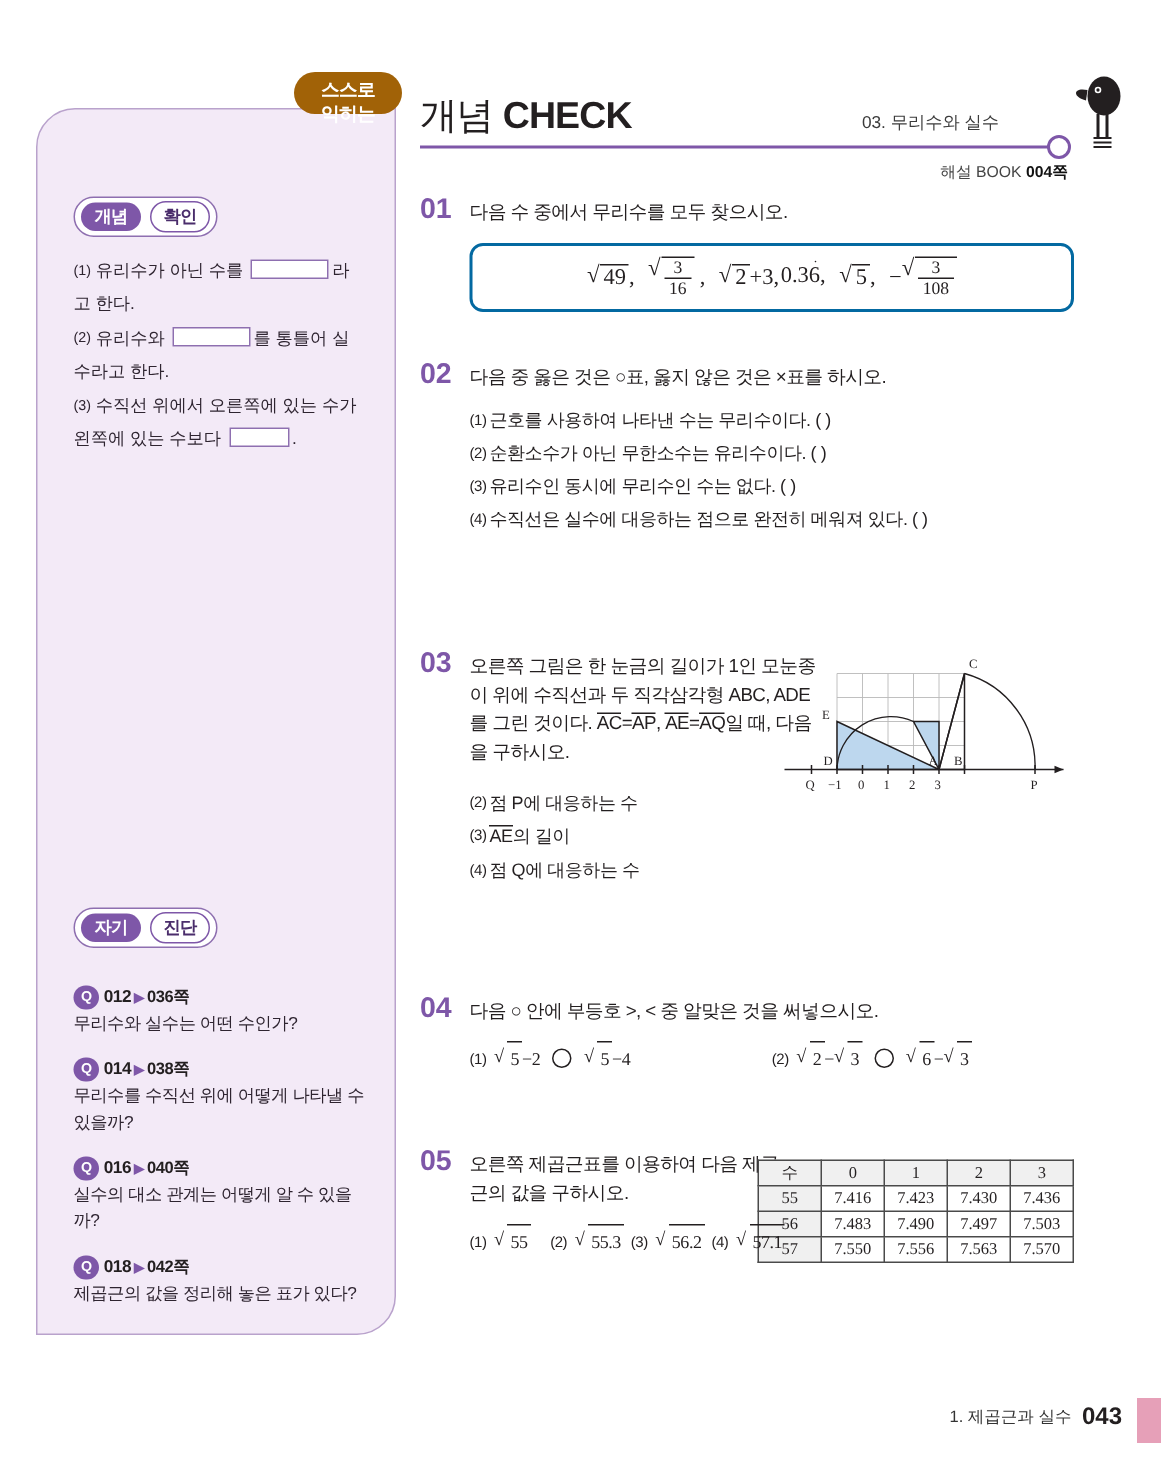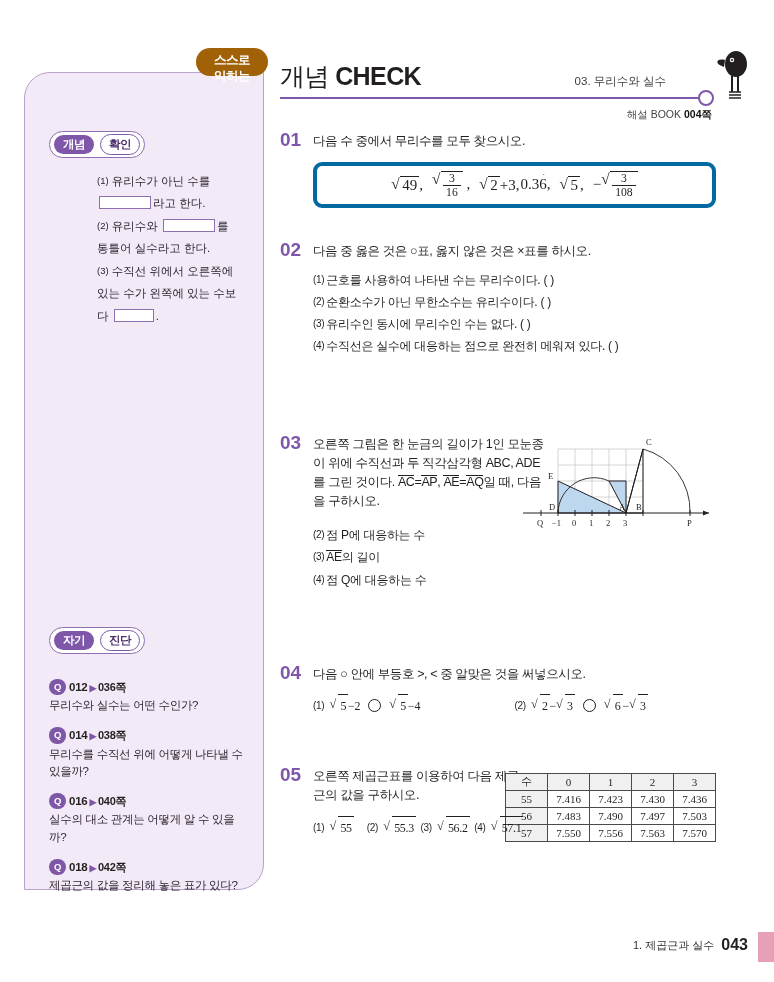--- a/index.html
+++ b/index.html
@@ -42,21 +42,21 @@
   }
   .pill .t2 {
     color:#4a2d6b; font-size:11.5px; font-weight:bold;
     border:1px solid #7e57a8; border-radius:11px;
     padding:2px 8px;
     letter-spacing:-0.5px;
     text-align:right;
   }
 
   .concept-list { font-size:11.5px; line-height:1.95; color:#2e2430; }
-  .concept-list .row { display:block; text-indent:0;margin-left:48px; }
+  .concept-list .row { display:block; text-indent:0; }
   .num { font-size:9.5px; vertical-align:1px; }
   .blank {
     display:inline-block;
     width:52px; height:13px;
     border:1px solid #8e6fb0;
     background:#fff;
     vertical-align:-2px;
     margin:0 2px;
   }
   .blank.sm { width:40px; }
@@ -127,21 +127,21 @@
   .prob { position:relative; margin-bottom:6px; }
   .pnum {
     position:absolute; left:0; top:-3px;
     font-size:19px; font-weight:bold; color:#7e57a8;
   }
   .pbody { margin-left:33px; }
   .pstem { font-size:12.5px; letter-spacing:-0.4px; line-height:1.5; }
 
   .box {
     margin:11px 0 0 0;
-    border:4px solid #0369a1;
+    border:2px solid #0369a1;
     border-radius:9px;
     height:46px;
     display:flex; align-items:center; justify-content:center;
     font-family:"Liberation Serif", serif;
     font-size:15px;
   }
 
   .sublist { margin-top:8px; font-size:12px; line-height:1.85; letter-spacing:-0.3px; }
   .sublist .li { display:block; }
   .sublist .marker { font-size:10px; vertical-align:1px; margin-right:2px; }

